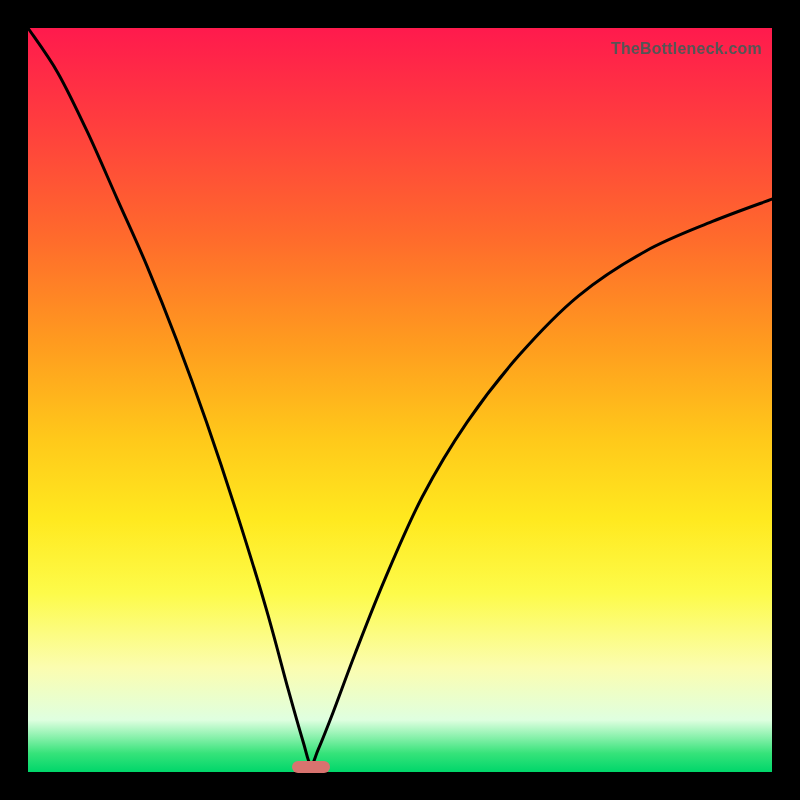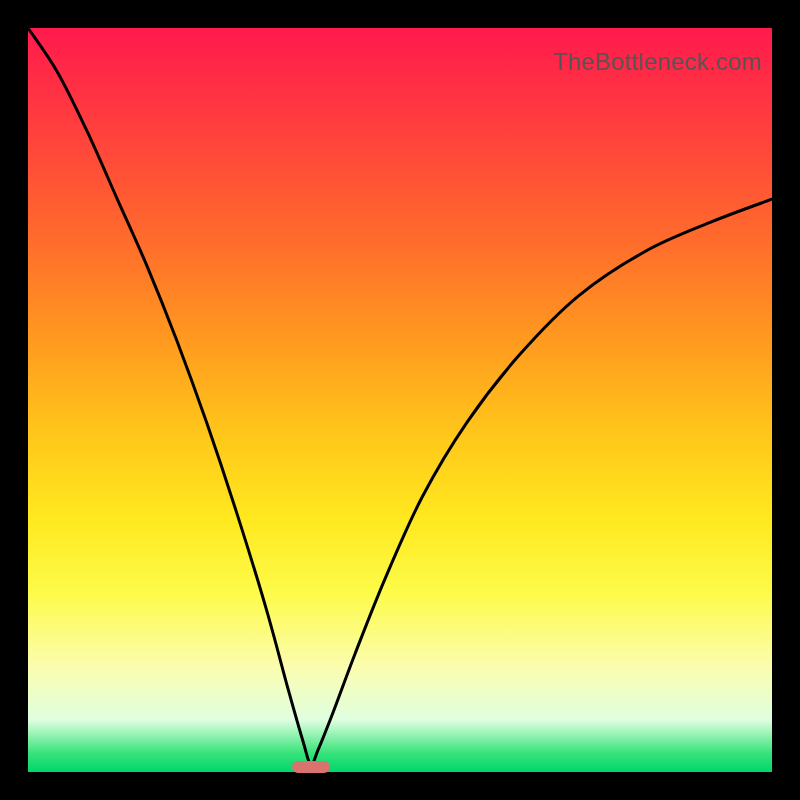--- a/index.html
+++ b/index.html
@@ -33,25 +33,25 @@
       #ffe91f 66%,
       #fdfb4a 76%,
       #fbfdb0 86%,
       #dfffe0 93%,
       #36e37a 97.5%,
       #00d66a 100%
     );
   }
   .watermark {
     position: absolute;
-    top: 20px;
+    top: 12px;
     right: 10px;
     color: #555;
-    font-size: 24px;
-    font-weight: 400;
+    font-size: 16px;
+    font-weight: 700;
     letter-spacing: 0.2px;
     user-select: none;
   }
   svg.curve {
     position: absolute;
     left: 0;
     top: 0;
     width: 744px;
     height: 744px;
     overflow: visible;

